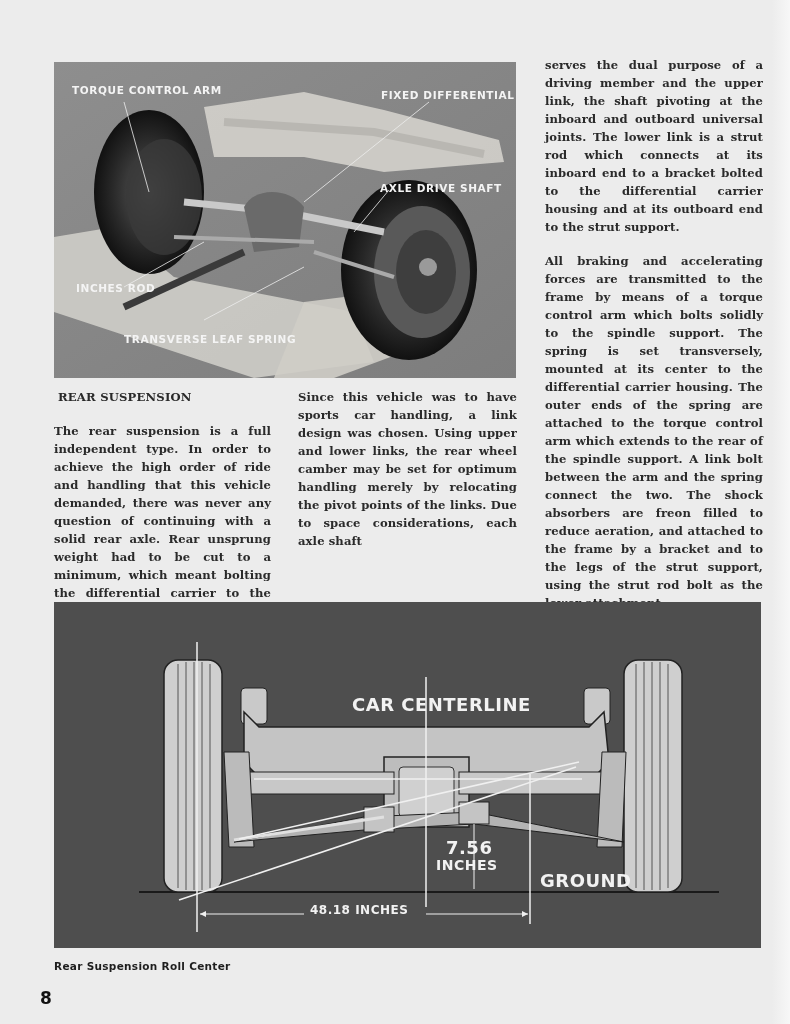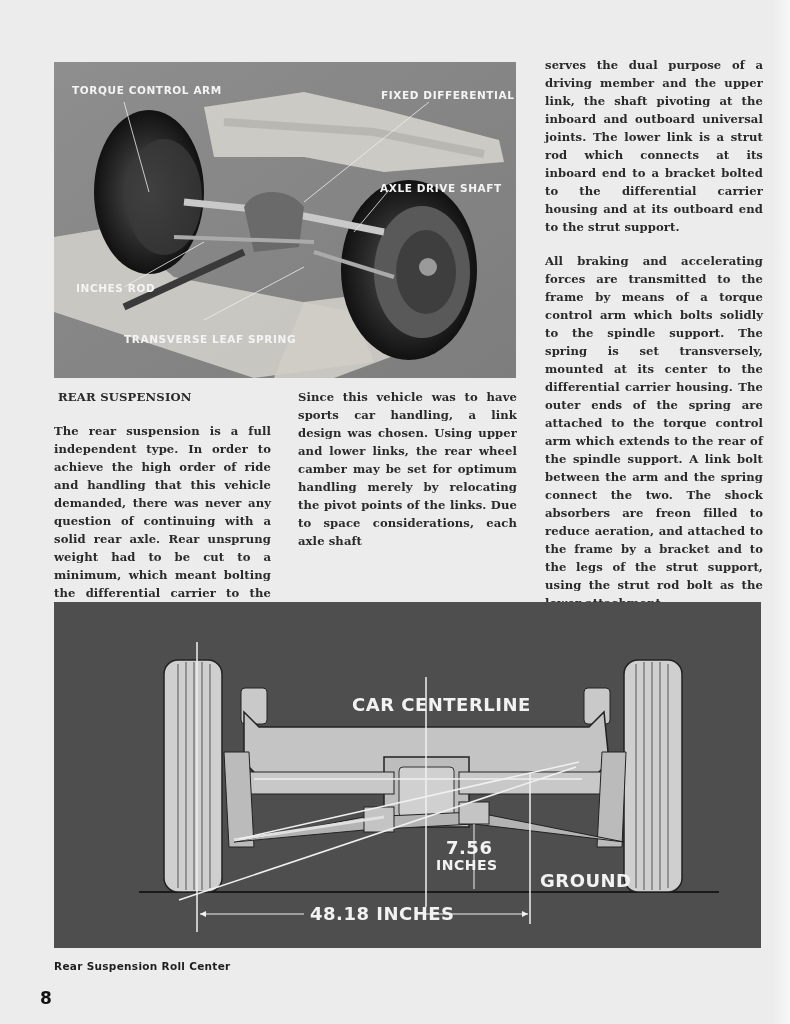--- a/index.html
+++ b/index.html
@@ -172,17 +172,17 @@
 
     <line x1="146" y1="312" x2="250" y2="312" stroke="#f0f0f0" stroke-width="1.2"></line>
     <line x1="372" y1="312" x2="474" y2="312" stroke="#f0f0f0" stroke-width="1.2"></line>
     <polygon points="146,312 152,309 152,315" fill="#f0f0f0"></polygon>
     <polygon points="474,312 468,309 468,315" fill="#f0f0f0"></polygon>
   </svg>
   <div class="dlabel" style="left:298px;top:52px;font-size:18px;margin-top:40px;">CAR CENTERLINE</div>
   <div class="dlabel" style="left:392px;top:235px;font-size:18px;">7.56</div>
   <div class="dlabel" style="left:382px;top:255px;font-size:14px;">INCHES</div>
   <div class="dlabel" style="left:486px;top:268px;font-size:18px;">GROUND</div>
-  <div class="dlabel" style="left:256px;top:301px;font-size:18px;">48.18 INCHES</div>
+  <div class="dlabel" style="left:256px;top:301px;font-size:12px;">48.18 INCHES</div>
 </div>
 
 <div class="caption">Rear Suspension Roll Center</div>
 <div class="page-number">8</div>
 
 </body></html>

